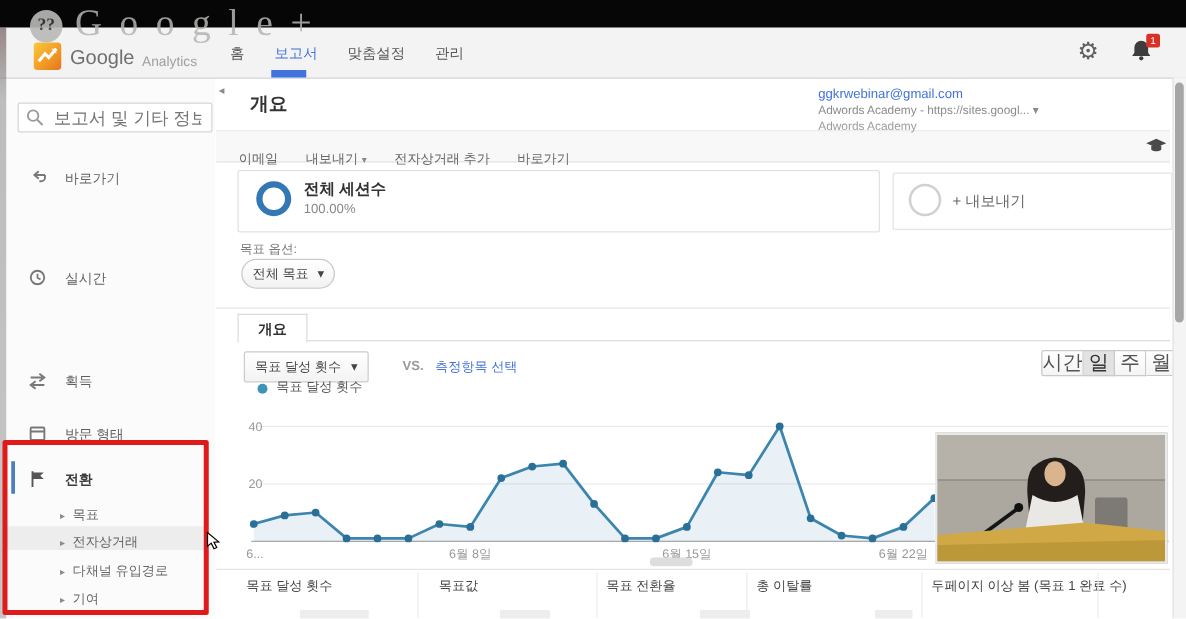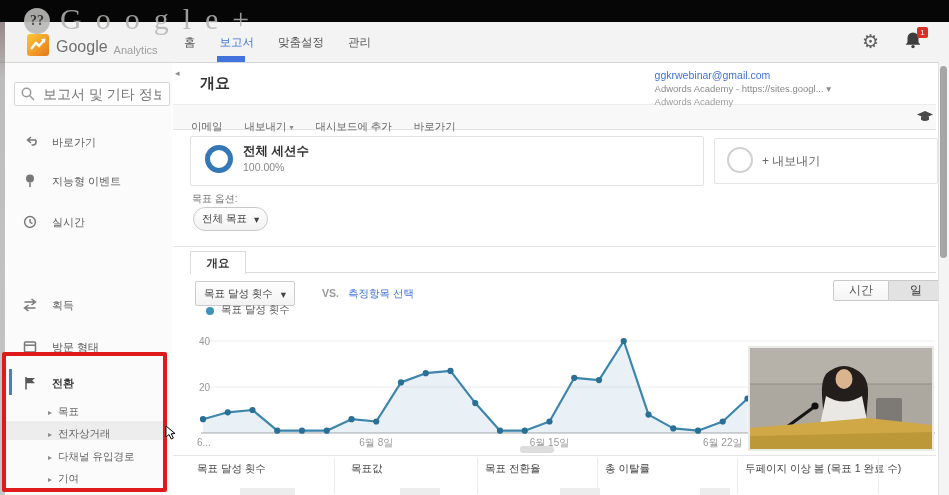--- a/index.html
+++ b/index.html
@@ -69,23 +69,23 @@
   .divider{left:173px;top:246px;width:763px;height:1px;background:#e6e6e6;z-index:2;}
   .panel-tab{left:190px;top:251px;width:54px;height:22px;background:#fff;border:1px solid #dcdcdc;border-bottom:0;
              display:flex;align-items:center;justify-content:center;font-size:11.5px;font-weight:bold;color:#333;z-index:3;cursor:pointer;}
   .panel-topline{left:244px;top:272px;width:692px;height:1px;background:#dcdcdc;z-index:2;}
   .metric-select{left:195px;top:281px;height:23px;padding:0 8px;display:inline-flex;align-items:center;gap:8px;
                  background:linear-gradient(#fff,#f3f3f3);border:1px solid #ccc;border-radius:2px;
                  font-size:10.5px;color:#444;z-index:3;cursor:pointer;}
   .vs{left:322px;top:287px;font-size:10.5px;font-weight:bold;color:#9a9a9a;z-index:3;}
   .select-metric{left:348px;top:287px;font-size:10.5px;color:#4272db;z-index:3;cursor:pointer;}
   .granularity{left:833px;top:280px;display:flex;z-index:3;}
-  .gran-btn{height:19px;min-width:24px;padding:0 15px;display:flex;align-items:center;justify-content:center;
+  .gran-btn{height:19px;min-width:24px;padding:0 0;display:flex;align-items:center;justify-content:center;
             border:1px solid #c9c9c9;border-left:0;background:linear-gradient(#fff,#f4f4f4);
-            font-size:12px;color:#555;cursor:pointer;}
+            font-size:16px;color:#555;cursor:pointer;}
   .gran-btn:first-child{border-left:1px solid #c9c9c9;border-radius:2px 0 0 2px;}
   .gran-btn:last-child{border-radius:0 2px 2px 0;}
   .gran-btn.active{background:#e2e2e2;color:#333;}
   .legend-dot{left:206px;top:307px;width:8px;height:8px;border-radius:50%;background:#3e93b8;z-index:3;}
   .legend-label{left:221px;top:303px;font-size:10.5px;color:#555;z-index:3;}
   #chart{left:191px;top:328px;z-index:2;}
   .chart-handle{left:520px;top:446px;width:34px;height:7px;background:#ddd;border-radius:3px;z-index:2;}
   .panel-bottomline{left:173px;top:455px;width:763px;height:1px;background:#e5e5e5;z-index:2;}
   .fmetric{top:462px;font-size:10.5px;color:#444;z-index:2;white-space:nowrap;}
   .fsep{top:458px;width:1px;height:36px;background:#ececec;z-index:2;}
@@ -148,27 +148,20 @@
     <input placeholder="보고서 및 기타 정보 찾기" style="">
   </div>
   <div class="abs hoverband"></div>
 
   <div class="abs side-item" style="top:131px">
     <svg class="icon16" viewBox="0 0 16 16">
       <path d="M14 6 H6 M9 3 L5.5 6 L9 9 M14 6 v2 a3 3 0 0 1 -3 3 h-1.5" fill="none" stroke="#787878" stroke-width="1.5"></path>
     </svg>
     <span>바로가기</span>
   </div>
-  <div class="abs side-item" style="top:170px">
-    <svg class="icon16" viewBox="0 0 16 16">
-      <circle cx="8" cy="5.5" r="4" fill="#787878"></circle>
-      <line x1="8" y1="9.5" x2="8" y2="14" stroke="#787878" stroke-width="1.6"></line>
-    </svg>
-    <span>지능형 이벤트</span>
-  </div>
   <div class="abs side-item" style="top:211px">
     <svg class="icon16" viewBox="0 0 16 16">
       <circle cx="8" cy="8" r="5.4" fill="none" stroke="#787878" stroke-width="1.5"></circle>
       <path d="M8 5 v3.2 l2.4 1.4" fill="none" stroke="#787878" stroke-width="1.4"></path>
     </svg>
     <span>실시간</span>
   </div>
   <div class="abs side-item" style="top:294px">
     <svg class="icon16" viewBox="0 0 16 16">
       <path d="M2.5 5 H12 M9.5 2 L13.5 5 L9.5 8" fill="none" stroke="#787878" stroke-width="1.5"></path>
@@ -207,21 +200,21 @@
     <span class="tri">▸</span>
     <span>기여</span>
   </div>
 
   <div class="abs content"></div>
   <div class="abs collapse-arrow">◂</div>
   <div class="abs page-title">개요</div>
   <div class="abs toolbar">
     <span class="tool"><span>이메일</span></span>
     <span class="tool"><span>내보내기</span> <span class="caret">▾</span></span>
-    <span class="tool"><span>대시보드에 추가</span></span>
+    <span class="tool"><span>전자상거래 추가</span></span>
     <span class="tool"><span>바로가기</span></span>
   </div>
   <svg class="abs gradcap" width="18" height="14" viewBox="0 0 18 14">
     <polygon points="1,4.5 9,1 17,4.5 9,8" fill="#4a4a4a"></polygon>
     <path d="M5 6.5 v3.2 c2.4 1.8 5.6 1.8 8 0 V6.5" fill="#4a4a4a"></path>
   </svg>
 
   <div class="abs session-card"></div>
   <div class="abs donut"></div>
   <div class="abs sess-label">전체 세션수</div>

